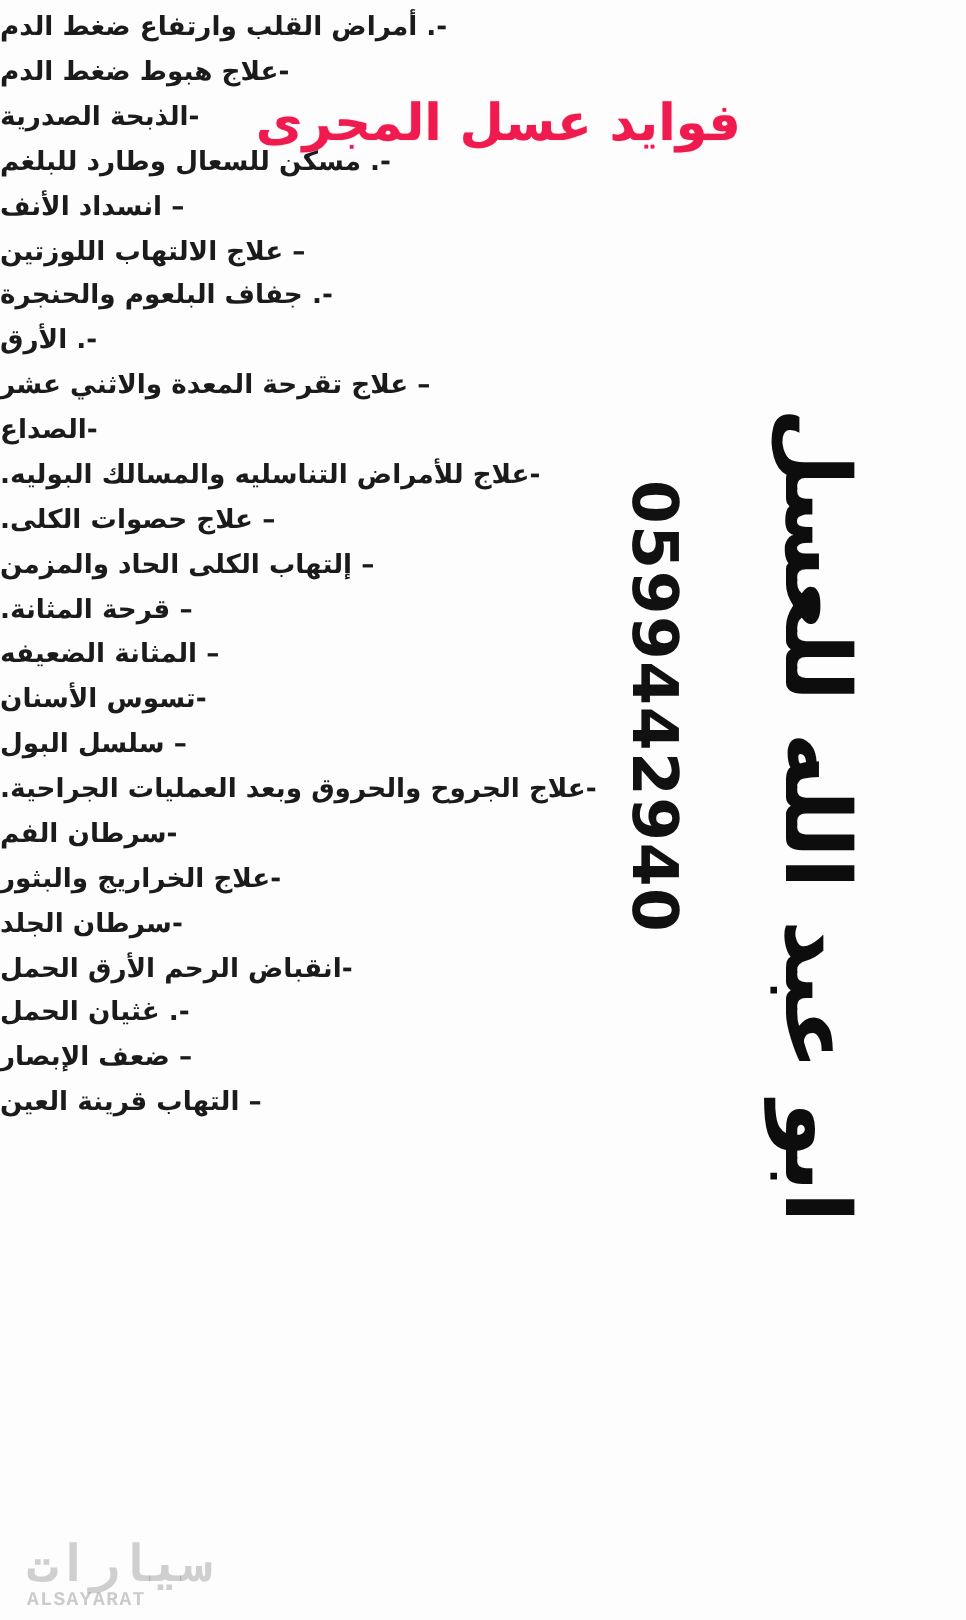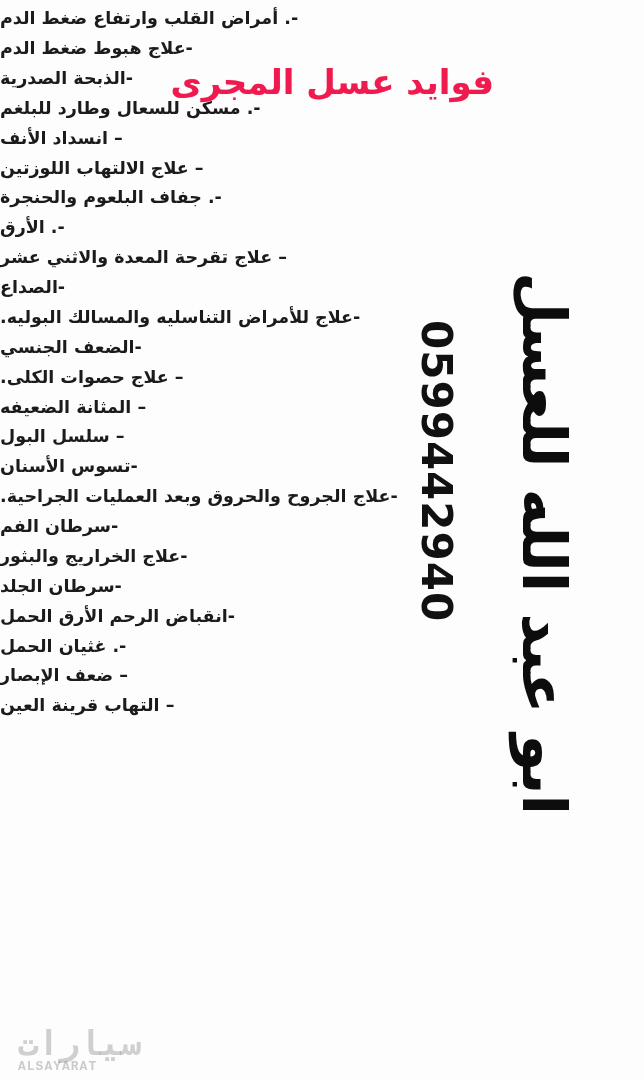--- a/index.html
+++ b/index.html
@@ -142,25 +142,26 @@
     <div class="item">-علاج هبوط ضغط الدم</div>
     <div class="item">-الذبحة الصدرية</div>
     <div class="item">-. مسكن للسعال وطارد للبلغم</div>
     <div class="item">– انسداد الأنف</div>
     <div class="item">– علاج الالتهاب اللوزتين</div>
     <div class="item">-. جفاف البلعوم والحنجرة</div>
     <div class="item">-. الأرق</div>
     <div class="item">– علاج تقرحة المعدة والاثني عشر</div>
     <div class="item">-الصداع</div>
     <div class="item">-علاج للأمراض التناسليه والمسالك البوليه.</div>
-    <div class="item">-الضعف الجنسي</div>
     <div class="item">– علاج حصوات الكلى.</div>
+    <div class="item">– إلتهاب الكلى الحاد والمزمن</div>
+    <div class="item">– قرحة المثانة.</div>
     <div class="item">– المثانة الضعيفه</div>
+    <div class="item">-تسوس الأسنان</div>
     <div class="item">– سلسل البول</div>
-    <div class="item">-تسوس الأسنان</div>
     <div class="item">-علاج الجروح والحروق وبعد العمليات الجراحية.</div>
     <div class="item">-سرطان الفم</div>
     <div class="item">-علاج الخراريج والبثور</div>
     <div class="item">-سرطان الجلد</div>
     <div class="item">-انقباض الرحم الأرق الحمل</div>
     <div class="item">-. غثيان الحمل</div>
     <div class="item">– ضعف الإبصار</div>
     <div class="item">– التهاب قرينة العين</div>
   </div>
 

